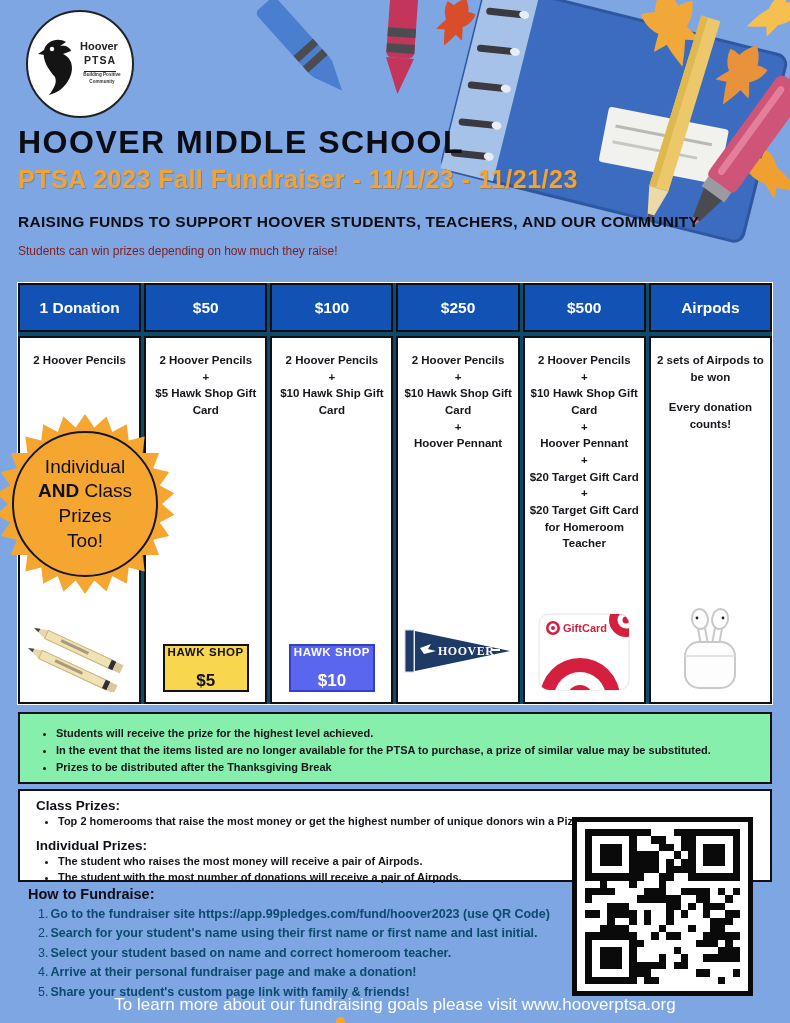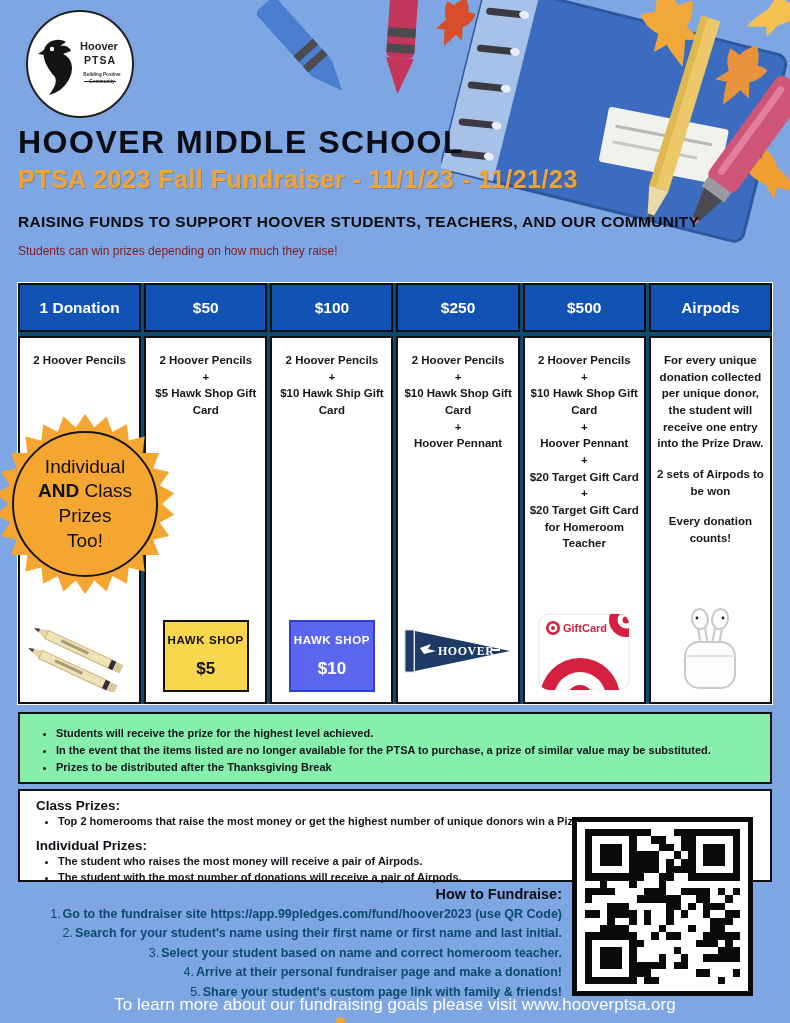--- a/index.html
+++ b/index.html
@@ -13,21 +13,21 @@
   .deco { position:absolute; left:0; top:0; pointer-events:none; }
   
   .logo {
     position:absolute; left:26px; top:10px; width:108px; height:108px;
     background:#fff; border:2px solid #222; border-radius:50%;
     display:flex; align-items:center; justify-content:center; z-index:5;
   }
   .logo-inner { position:relative; width:100%; height:100%; }
   .logo-eagle { position:absolute; left:8px; top:22px; }
   .logo-name { position:absolute; left:52px; top:28px; font-weight:700; font-size:11px; color:#222; }
-  .logo-ptsa { position:absolute; left:56px; top:42px; font-weight:700; font-size:10.5px; letter-spacing:1px; color:#222; border-bottom:1px solid #222; padding-bottom:15px;}
+  .logo-ptsa { position:absolute; left:56px; top:42px; font-weight:700; font-size:10.5px; letter-spacing:1px; color:#222; border-bottom:1px solid #222; padding-bottom:5px;}
   .logo-motto { position:absolute; left:48px; top:60px; width:52px; font-size:4.6px; font-weight:700; text-align:center; color:#333; line-height:1.5; }
   
   .title {
     position:absolute; left:18px; top:124px; font-size:32px; font-weight:800;
     letter-spacing:1.5px; color:#0c0c12; z-index:4;
   }
   .subtitle {
     position:absolute; left:18px; top:165px; font-size:25px; font-weight:800;
     letter-spacing:0.5px; color:#f0a437; text-shadow:1px 1px 0 rgba(120,70,10,0.35); z-index:4;
   }
@@ -51,21 +51,21 @@
   }
   .td {
     height:368px; background:#fff; border:2px solid #101014;
     position:relative; padding:14px 5px 8px; text-align:center;
   }
   .cell-body { font-size:11.5px; font-weight:600; line-height:1.45; white-space:pre-line; color:#16161c; }
   .cell-p { font-size:11.5px; font-weight:600; line-height:1.45; color:#16161c; margin-bottom:14px; }
   .cell-bold { font-weight:800; }
   .cell-art { position:absolute; bottom:10px; left:0; width:100%; display:flex; justify-content:center; }
   .gift-card {
-    width:86px; height:72px; display:flex; flex-direction:column; align-items:center;
+    width:86px; height:48px; display:flex; flex-direction:column; align-items:center;
     justify-content:center; line-height:1.25;gap:11px;
   }
   .gift-card.yellow { background:#f8d64e; border:2px solid #111; color:#111; }
   .gift-card.blue   { background:#5a66ee; border:2px solid #3240c8; color:#fff; }
   .gc-label { font-size:11.5px; font-weight:700; letter-spacing:0.6px; }
   .gc-value { font-size:17px; font-weight:800; }
   
   .badge { position:absolute; left:-6px; top:413px; width:182px; height:182px; z-index:6; }
   .badge-text {
     position:absolute; inset:0; display:flex; flex-direction:column; align-items:center;
@@ -85,21 +85,21 @@
   .pbox h3 { font-size:13.5px; font-weight:800; color:#101018; }
   .pbox li { font-size:11px; font-weight:700; line-height:1.5; color:#15151c; }
   .pbox .gap { height:8px; }
   
   .qr {
     position:absolute; left:572px; top:817px; width:181px; height:179px; z-index:7;
     background:#fff; border:5px solid #0a0a0a; padding:7px;
   }
   .qr svg { width:100%; height:100%; }
   
-  .howto { position:absolute; left:2px; top:886px; width:560px; z-index:2;text-align:right; }
+  .howto { position:absolute; left:28px; top:886px; width:560px; z-index:2; }
   .howto h3 { font-size:14.5px; font-weight:800; color:#0e0e14; margin-bottom:3px; }
   .howto ol { list-style:none; counter-reset:step; margin-left:10px; }
   .howto li { counter-increment:step; font-size:12.5px; font-weight:700; line-height:1.55; color:#0c4a6e; }
   .howto li::before { content:counter(step) "."; font-weight:400; margin-right:2px; }
   
   .footer {
     position:absolute; left:0; top:995px; width:100%; text-align:center;
     font-size:17px; color:#fdfdfd; z-index:2;
   }
   .footer-dot { position:absolute; left:336px; top:1017px; width:9px; height:9px; border-radius:50%; background:#f5a630; z-index:3; }
@@ -311,21 +311,20 @@
           </g>
           <circle cx="15" cy="16" r="7" fill="#d41f3f"></circle>
           <circle cx="15" cy="16" r="4.4" fill="#fff"></circle>
           <circle cx="15" cy="16" r="2" fill="#d41f3f"></circle>
           <text x="25" y="20" font-family="Liberation Sans, sans-serif" font-size="11" font-weight="700" fill="#d41f3f">GiftCard</text>
         </svg>
       </div>
     </div>
 
     <div class="td">
-      <div class="cell-p">For every unique donation collected per unique donor, the student will receive one entry into the Prize Draw.</div>
       <div class="cell-p cell-bold">2 sets of Airpods to be won</div>
       <div class="cell-p">Every donation counts!</div>
       <div class="cell-art">
         <svg width="72" height="86" viewBox="0 0 72 86">
           <g stroke="#c9c9cc" stroke-width="2" fill="#fdfdfd">
             <g transform="rotate(-10 27 22)">
               <rect x="24" y="16" width="7" height="26" rx="3.5"></rect>
               <ellipse cx="27.5" cy="13" rx="8" ry="10"></ellipse>
             </g>
             <g transform="rotate(10 45 22)">

